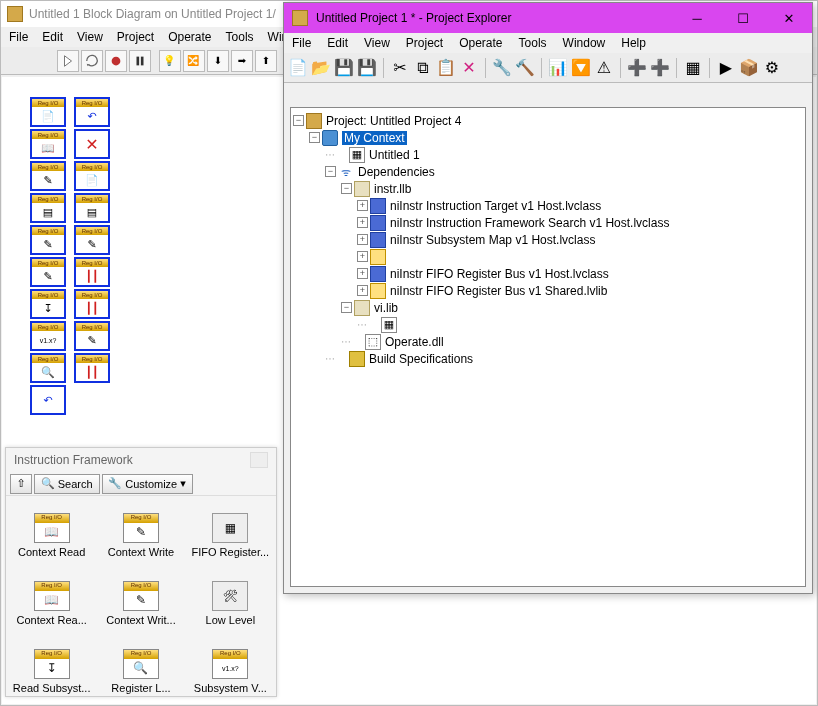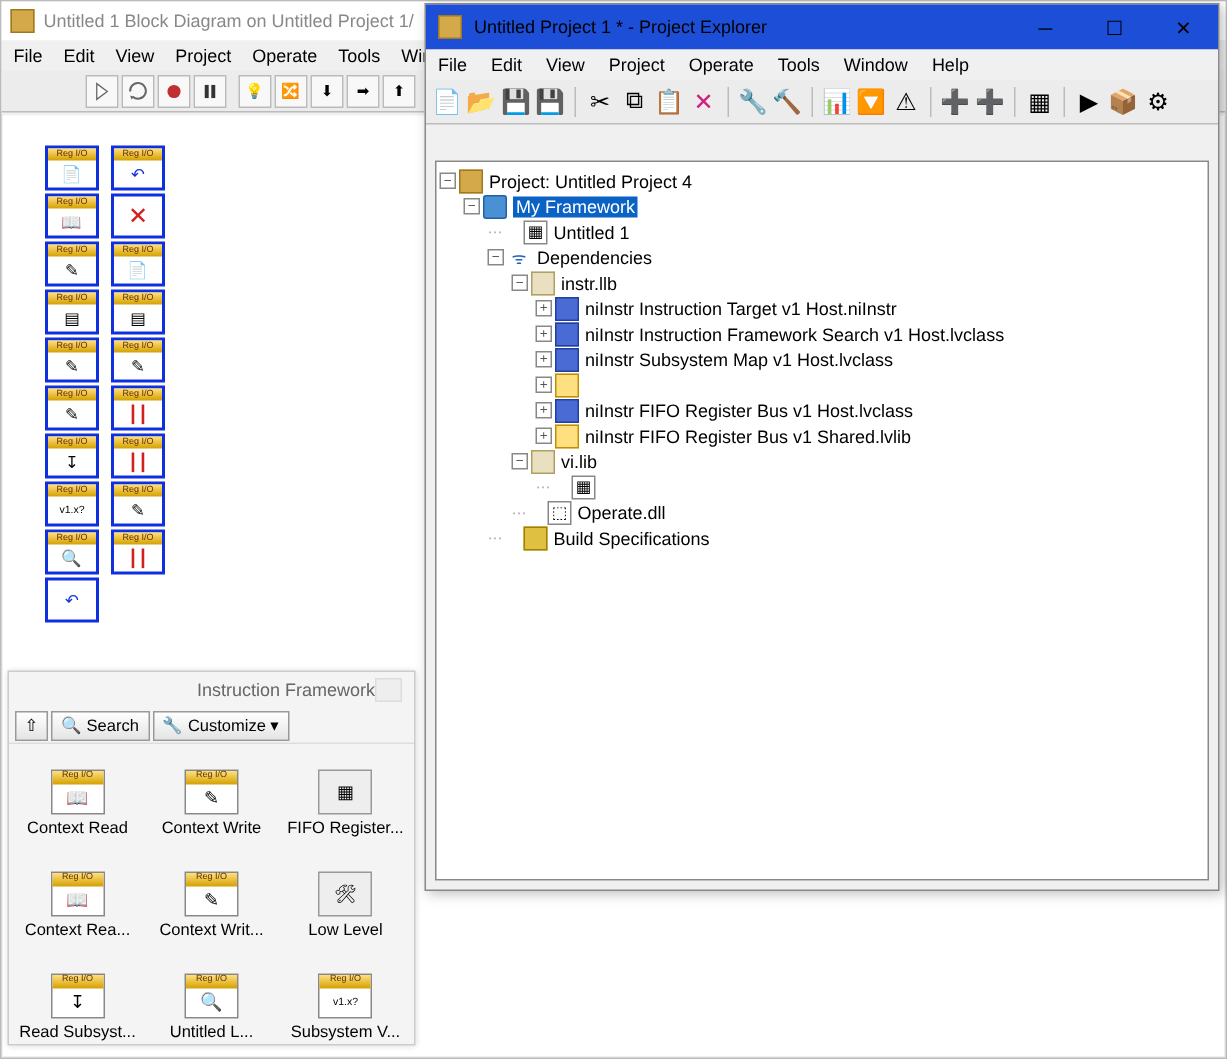--- a/index.html
+++ b/index.html
@@ -17,36 +17,36 @@
 .bd-canvas { position: absolute; left: 1px; top: 76px; right: 1px; bottom: 1px; background: #fff; }
 
 
 .pal-col { position: absolute; display: flex; flex-direction: column; gap: 2px; }
 .pal-item { width: 36px; height: 30px; border: 2px solid #1030e0; background: #fff; display: flex; flex-direction: column; align-items: center; justify-content: center; }
 .pal-item .hdr { width: 100%; height: 8px; background: linear-gradient(#ffe080,#d4a000); font-size: 6px; text-align: center; line-height: 8px; color: #603000; }
 .pal-item .body { flex: 1; width: 100%; display: flex; align-items: center; justify-content: center; font-size: 11px; }
 
 
 .palette-win { position: absolute; left: 5px; top: 447px; width: 272px; height: 250px; background: #f4f4f4; border: 1px solid #ccc; box-shadow: 0 0 4px rgba(0,0,0,0.15); }
-.palette-win .pw-title { height: 24px; padding: 4px 8px; font-size: 12px; color: #666; display:flex; align-items:center; justify-content:flex-end;}
+.palette-win .pw-title { height: 24px; padding: 4px 8px; font-size: 12px; color: #666; display:flex; align-items:center; justify-content:space-between;}
 .palette-win .pw-title .xbtn{width:18px;height:16px;background:#eee;border:1px solid #ddd;}
 .palette-win .pw-toolbar { height: 24px; display: flex; align-items: center; padding: 0 4px; gap: 2px; border-bottom:1px solid #ddd;}
 .pw-btn { height: 20px; border: 1px solid #999; background: linear-gradient(#fff,#e4e4e4); font-size: 11px; padding: 0 6px; display: flex; align-items: center; gap: 3px; }
 .pw-btn.up { width: 22px; padding: 0; justify-content: center; }
 .palette-win .pw-grid { display: grid; grid-template-columns: repeat(3, 1fr); padding: 6px 2px; gap: 2px 2px; }
 .pw-cell { display: flex; flex-direction: column; align-items: center; justify-content: center; height: 66px; font-size: 11px; text-align:center; }
 .pw-cell .ic { width: 36px; height: 30px; border: 1px solid #888; background: #fff; margin-bottom: 3px; display:flex;flex-direction:column;}
 .pw-cell .ic .h{height:9px;background:linear-gradient(#ffe080,#d4a000);font-size:6px;text-align:center;color:#603000;}
 .pw-cell .ic .b{flex:1;display:flex;align-items:center;justify-content:center;font-size:11px;}
 .pw-cell.right .ic{border:1px solid #999;background:#eee;}
 .pw-cell .lbl{white-space:nowrap;overflow:hidden;text-overflow:ellipsis;max-width:86px;}
 
 
 .pe-window { position: absolute; left: 283px; top: 2px; width: 530px; height: 592px; background: #f0f0f0; border: 1px solid #888; box-shadow: 2px 2px 8px rgba(0,0,0,0.25); }
-.pe-titlebar { height: 30px; background: #1d4ed8; display: flex; align-items: center; padding: 0 0 0 8px; font-size: 12px; }
+.pe-titlebar { height: 30px; background: #d946ef; display: flex; align-items: center; padding: 0 0 0 8px; font-size: 12px; }
 .pe-titlebar .tb-icon { width: 16px; height: 16px; background: #d4a94a; border: 1px solid #a07820; margin-right: 8px; }
 .pe-titlebar .title { flex: 1; color: #000; }
 .pe-titlebar .winbtns { display: flex; }
 .winbtn { width: 46px; height: 30px; display: flex; align-items: center; justify-content: center; font-size: 13px; }
 .pe-menubar { height: 20px; background: #f0f0f0; display: flex; align-items: center; padding: 0 8px; font-size: 12px; gap: 16px; }
 .pe-toolbar { height: 30px; background: #ececec; border-bottom: 1px solid #bbb; display: flex; align-items: center; padding: 0 4px; gap: 3px; }
 .pe-toolbar .sep { width: 1px; height: 20px; background: #bbb; margin: 0 3px; }
 .pe-tabs { height: 24px; display: flex; align-items: flex-end; padding: 0 6px; background:#ececec;}
 .pe-tab { padding: 3px 14px; font-size: 12px; border: 1px solid #bbb; border-bottom: none; background: #f0f0f0; margin-right: -1px; position:relative; }
 .pe-tab.active { background: #fff; z-index:2;}
@@ -262,21 +262,21 @@
           <div class="h">Reg I/O</div>
           <div class="b" style="font-size:12px">↧</div>
         </div>
         <div class="lbl">Read Subsyst...</div>
       </div>
       <div class="pw-cell">
         <div class="ic">
           <div class="h">Reg I/O</div>
           <div class="b" style="font-size:12px">🔍</div>
         </div>
-        <div class="lbl">Untitled L...</div>
+        <div class="lbl">Register L...</div>
       </div>
       <div class="pw-cell">
         <div class="ic">
           <div class="h">Reg I/O</div>
           <div class="b" style="font-size:7px">v1.x?</div>
         </div>
         <div class="lbl">Subsystem V...</div>
       </div>
     </div>
 </div>
@@ -330,42 +330,42 @@
   </div>
   <div class="pe-tree" id="pe-tree">
       <div class="tree-row" style="padding-left: 0px;">
         <span class="toggle">−</span>
         <span class="icon ic-proj"></span>
         <span class="label">Project: Untitled Project 4</span>
       </div>
       <div class="tree-row" style="padding-left: 16px;">
         <span class="toggle">−</span>
         <span class="icon ic-comp"></span>
-        <span class="label sel">My Framework</span>
+        <span class="label sel">My Context</span>
       </div>
       <div class="tree-row" style="padding-left: 32px;">
         <span class="dots">⋯</span>
         <span class="toggle none"></span>
         <span class="icon ic-vi">▦</span>
         <span class="label">Untitled 1</span>
       </div>
       <div class="tree-row" style="padding-left: 32px;">
         <span class="toggle">−</span>
         <span class="icon ic-dep">ᯤ</span>
         <span class="label">Dependencies</span>
       </div>
       <div class="tree-row" style="padding-left: 48px;">
         <span class="toggle">−</span>
         <span class="icon ic-folder"></span>
         <span class="label">instr.llb</span>
       </div>
       <div class="tree-row" style="padding-left: 64px;">
         <span class="toggle">+</span>
         <span class="icon ic-class"></span>
-        <span class="label">niInstr Instruction Target v1 Host.niInstr</span>
+        <span class="label">niInstr Instruction Target v1 Host.lvclass</span>
       </div>
       <div class="tree-row" style="padding-left: 64px;">
         <span class="toggle">+</span>
         <span class="icon ic-class"></span>
         <span class="label">niInstr Instruction Framework Search v1 Host.lvclass</span>
       </div>
       <div class="tree-row" style="padding-left: 64px;">
         <span class="toggle">+</span>
         <span class="icon ic-class"></span>
         <span class="label">niInstr Subsystem Map v1 Host.lvclass</span>

